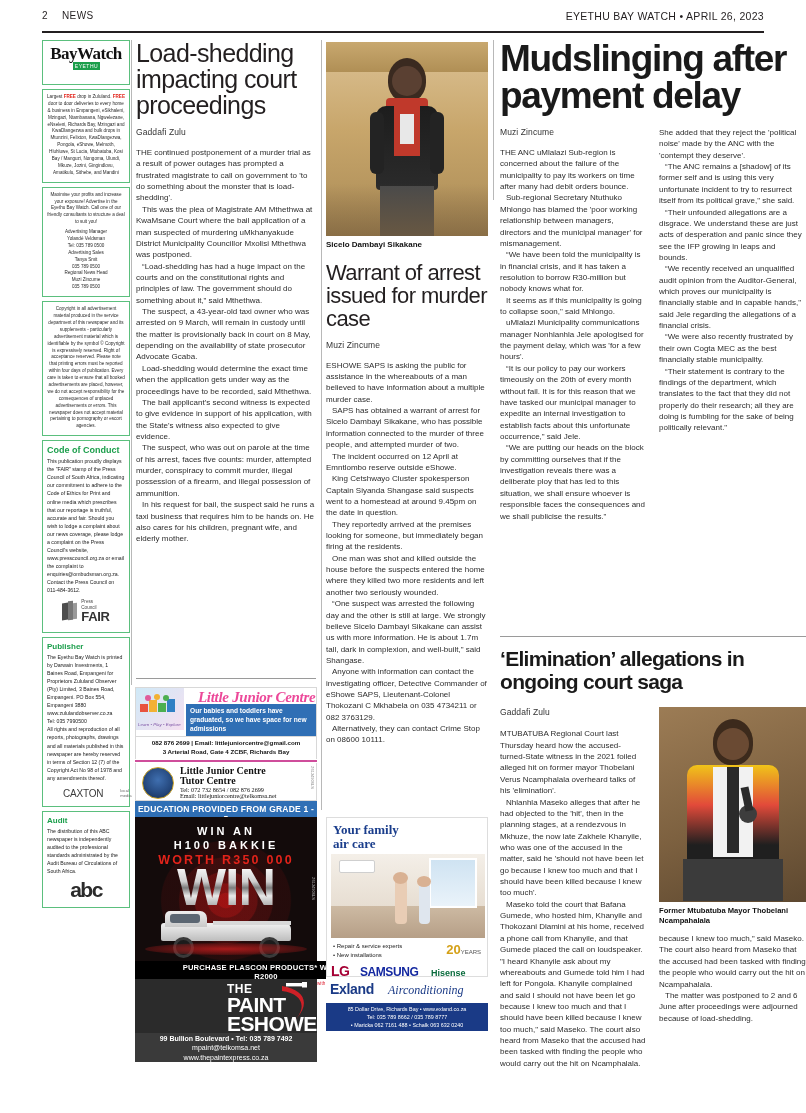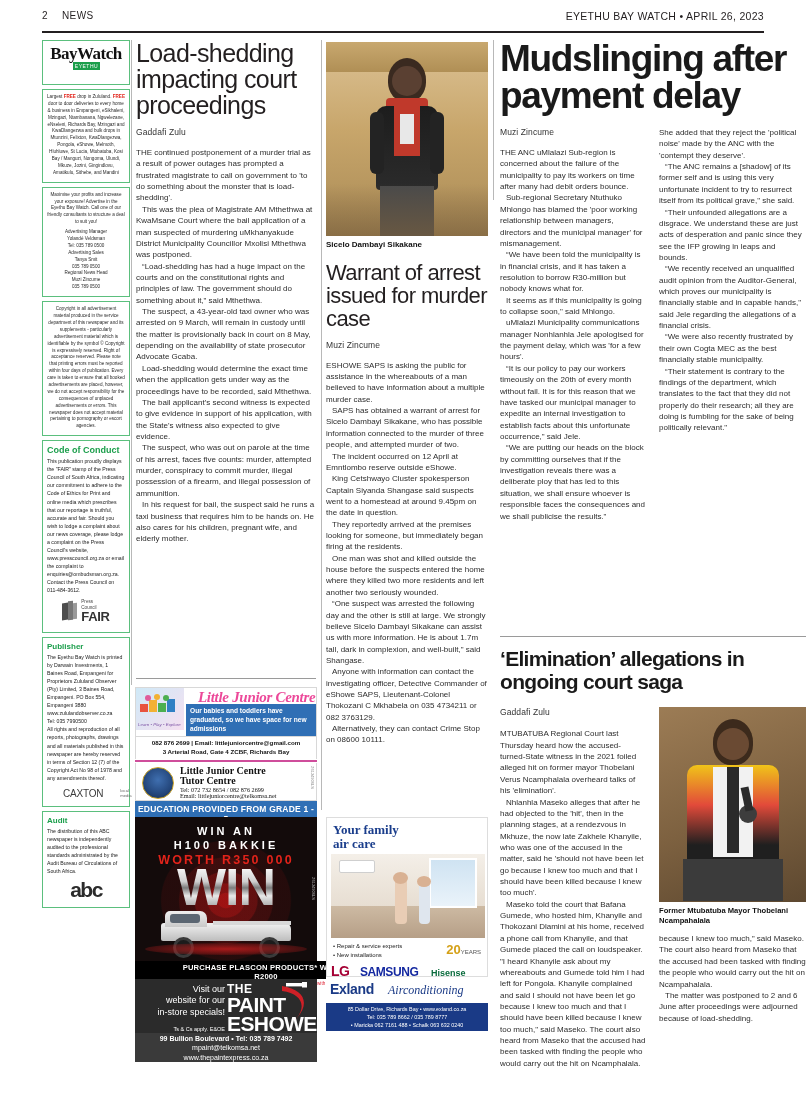--- a/index.html
+++ b/index.html
@@ -263,26 +263,20 @@
     <div style="position:absolute;left:10px;bottom:6px;width:162px;height:12px;border-radius:50%;background:radial-gradient(ellipse,rgba(200,30,30,.8),rgba(80,10,10,0));"></div>
     <div style="position:absolute;right:1px;top:60px;font-size:4px;color:#b9b9b9;writing-mode:vertical-rl;">Z6124906LS</div>
   </div>
 
   <div class="plascon" style="position:absolute;left:135px;top:961px;width:182px;height:18px;">
     <div class="l1" style="padding-top:2px;">PURCHASE PLASCON PRODUCTS* WORTH R2000</div>
     <div class="l2">&amp; stand a chance to WIN an H 100 Bakkie 2.6 Euro II dack with aircon.</div>
   </div>
 
   <div class="ad paint" style="left:135px;top:979px;width:182px;height:54px;">
-    <div style="position:absolute;left:4px;top:5px;width:86px;">
-      <div class="visit">Visit our</div>
-      <div class="visit">website for our</div>
-      <div class="visit">in-store specials!</div>
-      <div class="tc" style="margin-top:8px;text-align:right;">Ts &amp; Cs apply. E&amp;OE</div>
-    </div>
     <div style="position:absolute;left:92px;top:4px;">
       <div class="the">THE</div>
       <div class="pe">PAINT</div>
       <div class="pe">ESHOWE</div>
     </div>
     <svg width="38" height="48" viewBox="0 0 38 48" style="position:absolute;right:1px;top:3px;">
       <path d="M4 4 C30 8, 34 26, 10 44 C30 30, 28 12, 4 9 Z" fill="#cf2027"></path>
       <rect x="8" y="1" width="16" height="3.4" fill="#fff"></rect>
       <rect x="24" y="0" width="5" height="5.5" fill="#fff"></rect>
     </svg>

